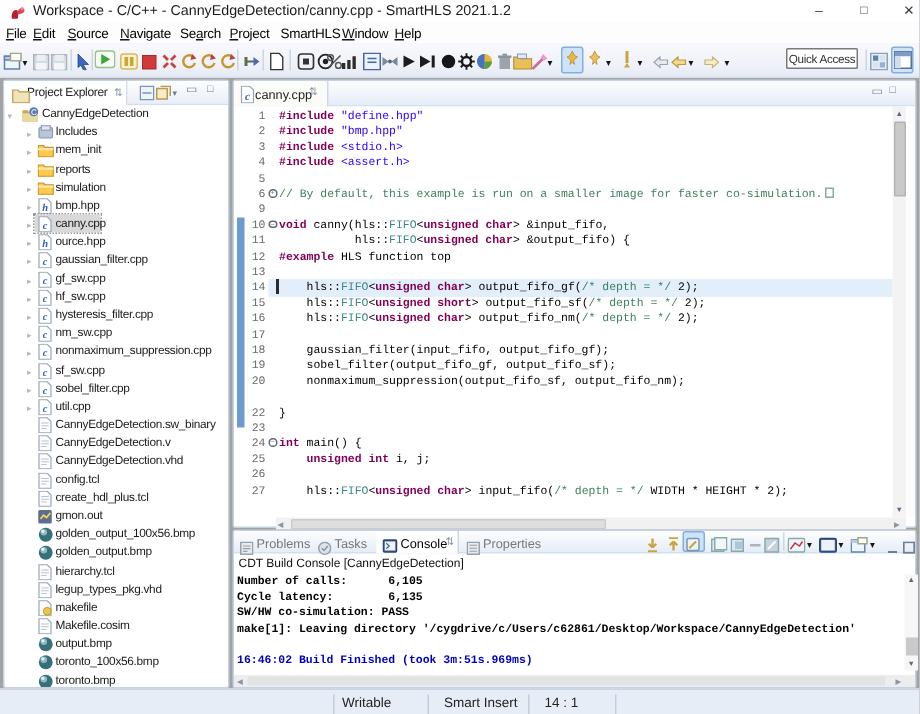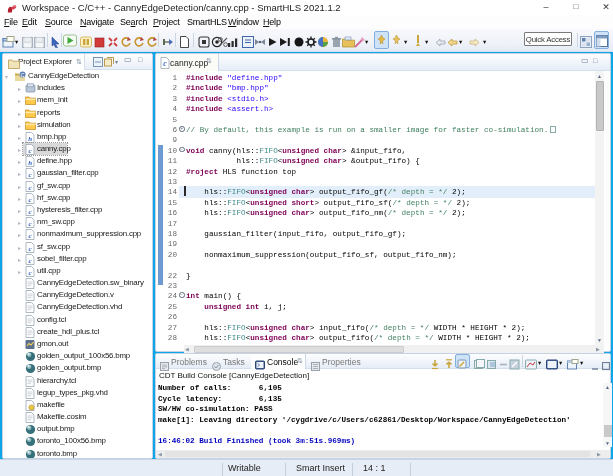--- a/index.html
+++ b/index.html
@@ -8,21 +8,21 @@
 .abs { position:absolute; }
 #titlebar { position:absolute; left:0; top:0; width:613px; height:15px; background:#ffffff; }
 #title-text { position:absolute; left:22px; top:2px; font-size:9.5px; color:#1c1c1c; }
 .winbtn { position:absolute; top:0; width:30px; height:15px; color:#3a3a3a; font-size:9px; text-align:center; line-height:14px; }
 #menubar { position:absolute; left:0; top:15px; width:613px; height:14px; background:#fdfdfd; }
 .menu { position:absolute; top:1.5px; font-size:9px; letter-spacing:-0.2px; } .menu u { text-decoration-thickness:0.5px; text-underline-offset:1px; color:#111; }
 #toolbar { position:absolute; left:0; top:29px; width:613px; height:23px; background:linear-gradient(#f8f9fc 0%,#eef1f8 70%,#e4eaf4 100%); border-bottom:1px solid #d7e0ee; }
 .sep { position:absolute; top:4px; width:1px; height:14px; background:#ccd6e3; }
 .dd { position:absolute; top:8.5px; font-size:6.5px; color:#151515; }
 #qa { position:absolute; left:524px; top:3px; width:48px; height:14px; border:1px solid #7a7a7a; background:#fff; font-size:7.8px; letter-spacing:-0.2px; white-space:nowrap; color:#333; text-align:center; line-height:13px; border-radius:1px; }
-#main { position:absolute; left:0; top:52px; width:613px; height:407px; background:#0ea5e9; }
+#main { position:absolute; left:0; top:52px; width:613px; height:407px; background:#a3a3a3; }
 #leftpanel { position:absolute; left:2px; top:1px; width:151px; height:406px; background:#fff; border:1px solid #c4d2e4; border-radius:2px; }
 #lp-header { position:absolute; left:0; top:0; width:149px; height:16px; background:linear-gradient(#fefefe,#e9eef7); border-bottom:1px solid #d4dfee; }
 #lp-tab { position:absolute; left:0; top:0; height:16px; width:82px; white-space:nowrap; padding:2.5px 0 0 15px; background:#fff; border-right:1px solid #d4dfee; font-size:8px; letter-spacing:-0.2px; color:#222; }
 #tree { position:absolute; left:0; top:0px; width:163px; height:404px; overflow:hidden; background:transparent; }
 .trow { position:absolute; height:12px; font-size:7.9px; letter-spacing:-0.2px; color:#1a1a1a; white-space:nowrap; }
 .arr { position:absolute; color:#b0bac6; font-size:6px; top:2px; }
 .ticon { position:absolute; top:0px; }
 .tlabel { position:absolute; top:0px; }
 #editorpanel { position:absolute; left:155px; top:1px; width:456px; height:299px; background:#fff; border:1px solid #c4d2e4; border-radius:2px; }
 #ed-tabbar { position:absolute; left:0; top:0; width:454px; height:17px; background:linear-gradient(#fdfdfe,#e6edf7); border-bottom:1px solid #d4dfee; }
@@ -313,21 +313,21 @@
               <text x="5" y="8.6" font-size="7" fill="#2f5fbf" text-anchor="middle" font-family="Liberation Serif" font-style="italic" font-weight="bold">c</text>
             </svg></span>
           <span class="tlabel" style="left:34px">canny.cpp</span>
         </div>
 <div class="trow" style="top:102.26px">
           <span class="arr" style="left:15px">▸</span>
           <span class="ticon" style="left:22px"><svg width="10" height="11" viewBox="0 0 10 11">
               <path d="M1 0.5 L6.5 0.5 L9 3 L9 10.5 L1 10.5 Z" fill="#fff" stroke="#9aa7b5" stroke-width="0.8"></path>
               <text x="5" y="8.6" font-size="7" fill="#2f5fbf" text-anchor="middle" font-family="Liberation Serif" font-style="italic" font-weight="bold">h</text>
             </svg></span>
-          <span class="tlabel" style="left:34px">define.hpp</span>
+          <span class="tlabel" style="left:34px">ource.hpp</span>
         </div>
 <div class="trow" style="top:114.44px">
           <span class="arr" style="left:15px">▸</span>
           <span class="ticon" style="left:22px"><svg width="10" height="11" viewBox="0 0 10 11">
               <path d="M1 0.5 L6.5 0.5 L9 3 L9 10.5 L1 10.5 Z" fill="#fff" stroke="#9aa7b5" stroke-width="0.8"></path>
               <text x="5" y="8.6" font-size="7" fill="#2f5fbf" text-anchor="middle" font-family="Liberation Serif" font-style="italic" font-weight="bold">c</text>
             </svg></span>
           <span class="tlabel" style="left:34px">gaussian_filter.cpp</span>
         </div>
 <div class="trow" style="top:126.62px">
@@ -524,36 +524,35 @@
 <div id="rangebar" style="top:73.80px;height:140.20px"></div>
 <div class="cl" style="top:2.00px"><span class="num">1</span><span class="code"><span class="k">#include</span> <span class="s">"define.hpp"</span></span></div>
 <div class="cl" style="top:12.40px"><span class="num">2</span><span class="code"><span class="k">#include</span> <span class="s">"bmp.hpp"</span></span></div>
 <div class="cl" style="top:22.80px"><span class="num">3</span><span class="code"><span class="k">#include</span> <span class="s">&lt;stdio.h&gt;</span></span></div>
 <div class="cl" style="top:33.20px"><span class="num">4</span><span class="code"><span class="k">#include</span> <span class="s">&lt;assert.h&gt;</span></span></div>
 <div class="cl" style="top:43.60px"><span class="num">5</span><span class="code"></span></div>
 <div class="cl" style="top:54.00px"><span class="num">6</span><span style="position:absolute;left:23px;top:1px;width:5.5px;height:5.5px;border:0.8px solid #5d6a7a;border-radius:50%;background:#fff;font-size:5px;line-height:5px;text-align:center;color:#6a7c90">+</span><span class="code"><span class="c">// By default, this example is run on a smaller image for faster co-simulation.</span><span style="display:inline-block;width:6px;height:7px;border:0.8px solid #8aa;vertical-align:-1px;margin-left:2px"></span></span></div>
 <div class="cl" style="top:64.40px"><span class="num">9</span><span class="code"></span></div>
 <div class="cl" style="top:74.80px"><span class="num">10</span><span style="position:absolute;left:23px;top:1px;width:5.5px;height:5.5px;border:0.8px solid #5d6a7a;border-radius:50%;background:#fff;font-size:5px;line-height:5px;text-align:center;color:#6a7c90">−</span><span class="code"><span class="k">void</span> <span class="b">canny</span>(hls::<span class="t">FIFO</span>&lt;<span class="k">unsigned char</span>&gt; &amp;input_fifo,</span></div>
 <div class="cl" style="top:85.20px"><span class="num">11</span><span class="code">           hls::<span class="t">FIFO</span>&lt;<span class="k">unsigned char</span>&gt; &amp;output_fifo) {</span></div>
-<div class="cl" style="top:95.60px"><span class="num">12</span><span class="code"><span class="k">#roject</span> HLS function top</span></div>
+<div class="cl" style="top:95.60px"><span class="num">12</span><span class="code"><span class="k">#example</span> HLS function top</span></div>
 <div class="cl" style="top:106.00px"><span class="num">13</span><span class="code"></span></div>
 <div class="cl" style="top:116.40px"><span class="num">14</span><span class="code">    hls::<span class="t">FIFO</span>&lt;<span class="k">unsigned char</span>&gt; output_fifo_gf(<span class="c">/* depth = */</span> 2);</span></div>
 <div class="cl" style="top:126.80px"><span class="num">15</span><span class="code">    hls::<span class="t">FIFO</span>&lt;<span class="k">unsigned short</span>&gt; output_fifo_sf(<span class="c">/* depth = */</span> 2);</span></div>
 <div class="cl" style="top:137.20px"><span class="num">16</span><span class="code">    hls::<span class="t">FIFO</span>&lt;<span class="k">unsigned char</span>&gt; output_fifo_nm(<span class="c">/* depth = */</span> 2);</span></div>
 <div class="cl" style="top:147.60px"><span class="num">17</span><span class="code"></span></div>
 <div class="cl" style="top:158.00px"><span class="num">18</span><span class="code">    gaussian_filter(input_fifo, output_fifo_gf);</span></div>
-<div class="cl" style="top:168.40px"><span class="num">19</span></div>
+<div class="cl" style="top:168.40px"><span class="num">19</span><span class="code">    sobel_filter(output_fifo_gf, output_fifo_sf);</span></div>
 <div class="cl" style="top:178.80px"><span class="num">20</span><span class="code">    nonmaximum_suppression(output_fifo_sf, output_fifo_nm);</span></div>
 <div class="cl" style="top:199.60px"><span class="num">22</span><span class="code">}</span></div>
 <div class="cl" style="top:210.00px"><span class="num">23</span><span class="code"></span></div>
 <div class="cl" style="top:220.40px"><span class="num">24</span><span style="position:absolute;left:23px;top:1px;width:5.5px;height:5.5px;border:0.8px solid #5d6a7a;border-radius:50%;background:#fff;font-size:5px;line-height:5px;text-align:center;color:#6a7c90">−</span><span class="code"><span class="k">int</span> <span class="b">main</span>() {</span></div>
 <div class="cl" style="top:230.80px"><span class="num">25</span><span class="code">    <span class="k">unsigned int</span> i, j;</span></div>
 <div class="cl" style="top:241.20px"><span class="num">26</span><span class="code"></span></div>
 <div class="cl" style="top:251.60px"><span class="num">27</span><span class="code">    hls::<span class="t">FIFO</span>&lt;<span class="k">unsigned char</span>&gt; input_fifo(<span class="c">/* depth = */</span> WIDTH * HEIGHT * 2);</span></div>
-<div class="cl" style="top:262.00px"><span class="num">28</span><span class="code">    hls::<span class="t">FIFO</span>&lt;<span class="k">unsigned char</span>&gt; output_fifo(<span class="c">/* depth = */</span> WIDTH * HEIGHT * 2);</span></div>
 <div style="position:absolute;left:28.4px;top:115.40px;width:1.8px;height:9.8px;background:#2a2a2a"></div>
     </div>
 
     <div class="vsb" style="left:439px;top:17px;width:9px;height:274px"></div>
     <div class="abs" style="left:439px;top:19px;width:9px;text-align:center;color:#5a6b80;font-size:5px">▲</div>
     <div class="abs" style="left:439.5px;top:27px;width:8px;height:50px;background:#c9c9c9;border:1px solid #b2b2b2;border-radius:1px"></div>
     <div class="abs" style="left:439px;top:283px;width:9px;text-align:center;color:#5a6b80;font-size:5px">▼</div>
     <div class="abs" style="left:449px;top:17px;width:5px;height:274px;background:#fcfcfc"></div>
 
     <div class="abs" style="left:28px;top:291px;width:420px;height:8px;background:#f1f1f1"></div>

